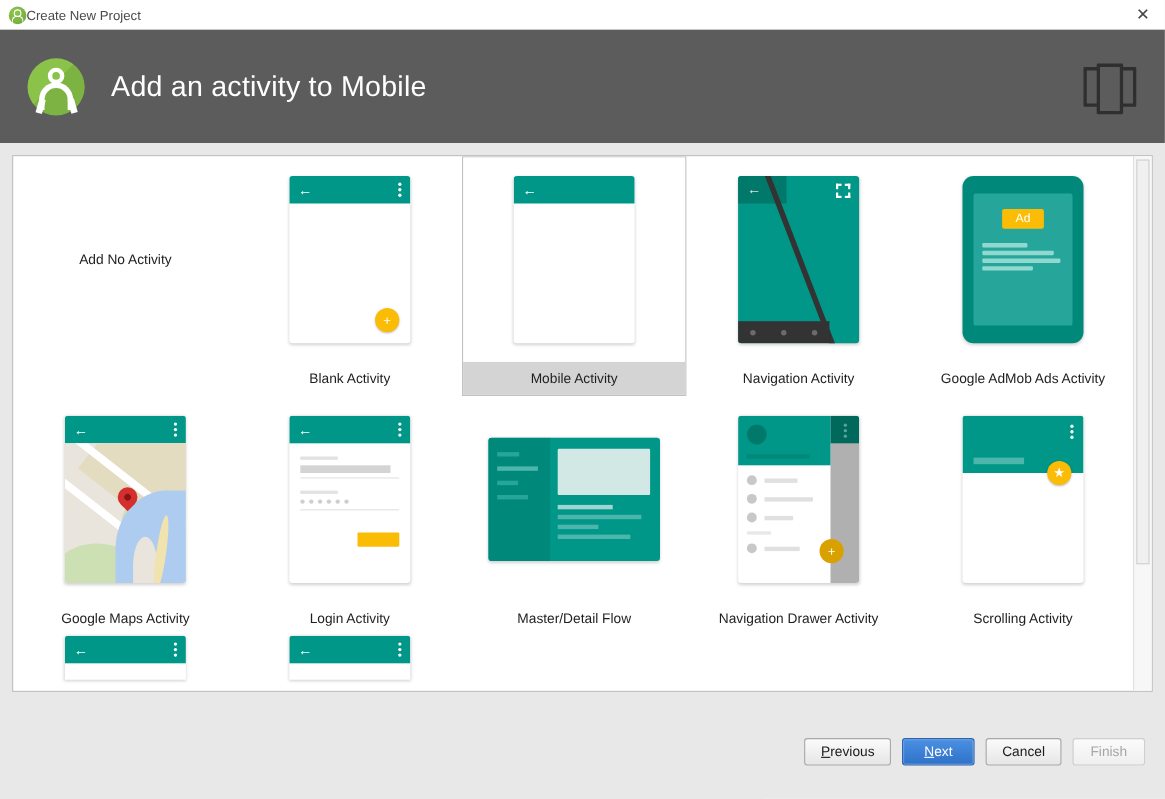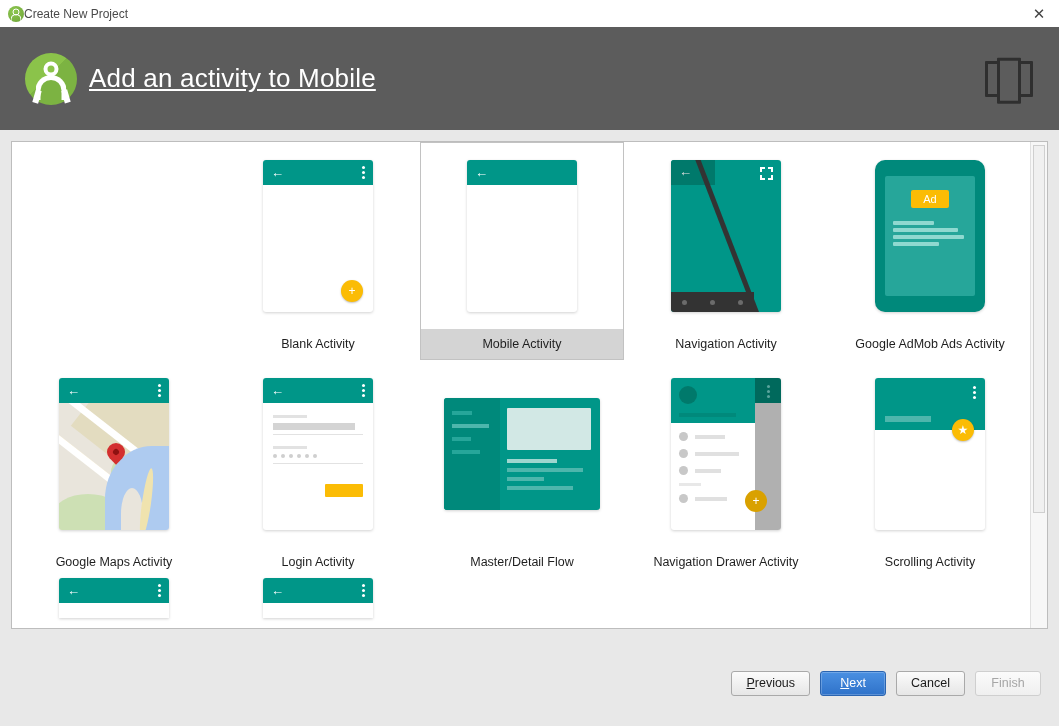--- a/index.html
+++ b/index.html
@@ -98,26 +98,25 @@
   .logo .leg-l, .logo .leg-r {
     position: absolute;
     bottom: 2px;
     width: 5.5px; height: 13px;
     background: #fff;
   }
   .logo .leg-l { left: 9px;  transform: rotate(16deg); }
   .logo .leg-r { right: 9px; transform: rotate(-16deg); }
 
   .header-title {
-    margin-left: 12px;
+    margin-left: 24px;
     color: #ffffff;
     font-size: 26px;
     font-weight: normal;
     letter-spacing: .2px;
-    text-decoration: underline;
   }
   .device-icon {
     position: absolute;
     right: 26px; top: 50%;
     transform: translateY(-50%);
     width: 48px; height: 36px;
     border: 3px solid #2f2f2f;
     border-radius: 1px;
   }
   .device-icon::after {
@@ -456,20 +455,23 @@
 </div>
 
 <div class="page-body">
 
   <div class="gallery-frame">
     <div class="gallery-scroll">
 
       <div class="grid">
 
         <div class="cell">
+          <div class="thumb-wrap">
+            <span style="font-size:12.5px;color:#1f1f1f;">Add No Activity</span>
+          </div>
           <div class="cell-label"></div>
         </div>
 
         <div class="cell">
           <div class="thumb-wrap">
             <div class="phone">
               <div class="appbar">
                 <span class="back-arrow">←</span>
                 <span class="kebab">
                     <i></i>

